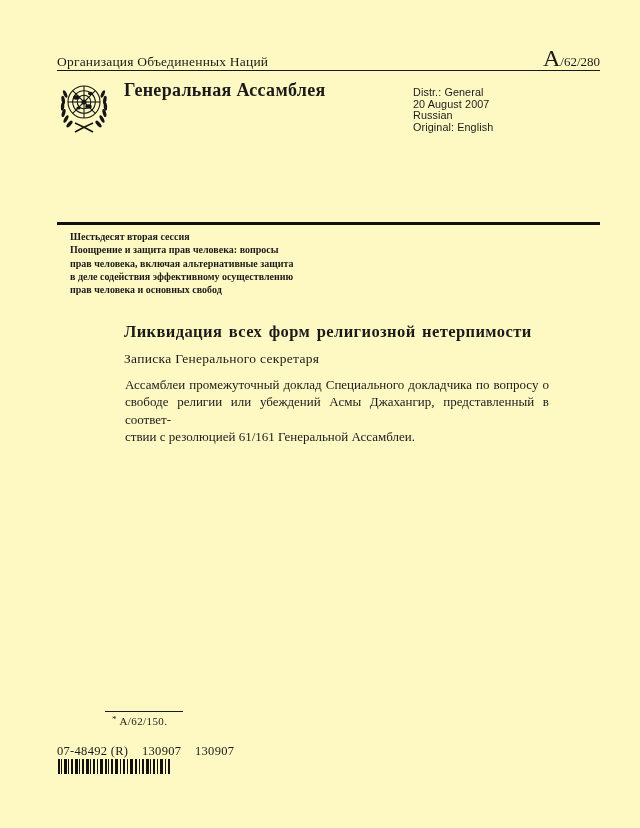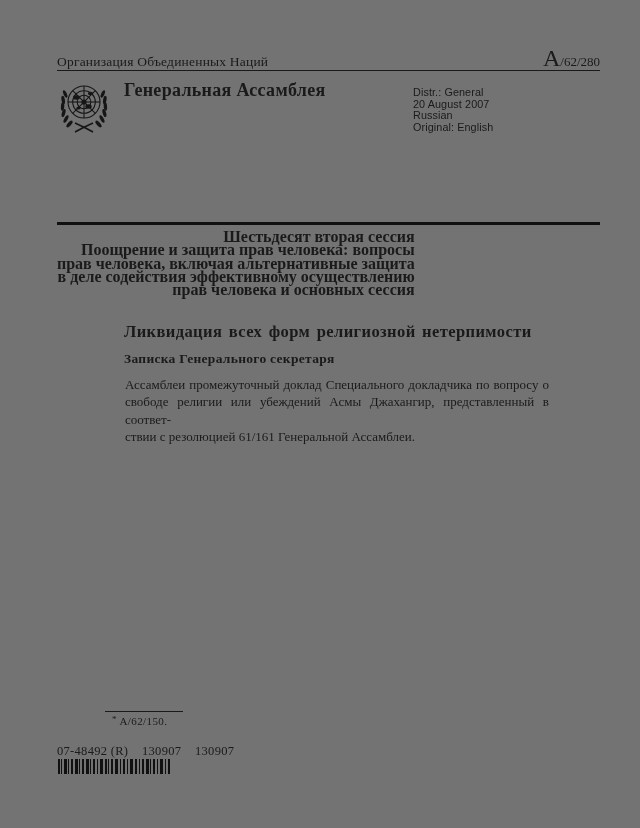--- a/index.html
+++ b/index.html
@@ -1,21 +1,21 @@
 <!DOCTYPE html>
 <html><head>
 <meta charset="utf-8">
 <style>
   html, body { margin: 0; padding: 0; background: #e8e8e8; }
   .page {
     position: relative;
     width: 640px;
     height: 828px;
     margin: 0 auto;
-    background: #737373;
+    background: #fef9c3;
     color: #1a1a1a;
     font-family: "Liberation Serif", "DejaVu Serif", serif;
     overflow: hidden;
   }
   
   .org-row {
     position: absolute; left: 57px; right: 40px; top: 46px;
     display: flex; justify-content: space-between; align-items: baseline;
   }
   .org-name { font-size: 13.5px; letter-spacing: .2px; }
@@ -35,32 +35,32 @@
     position: absolute; left: 413px; top: 87px;
     font-family: "Liberation Sans", "DejaVu Sans", sans-serif;
     font-size: 10.8px; line-height: 11.6px; letter-spacing: .1px;
   }
   .thick-rule {
     position: absolute; left: 57px; right: 40px; top: 222px;
     height: 2.6px; background: #111;
   }
   
   .session-block {
-    position: absolute; left: 57px; top: 230px;
-    font-size: 16px; line-height: 13.3px; text-align: right;
+    position: absolute; left: 70px; top: 230px;
+    font-size: 10px; line-height: 13.3px;
   }
   .session-block .bold { font-weight: bold; }
   
   .doc-title {
     position: absolute; left: 124px; top: 322px;
     font-size: 16.5px; font-weight: bold; letter-spacing: .4px; word-spacing: 2px;
   }
   .doc-subtitle {
     position: absolute; left: 124px; top: 351px;
-    font-size: 13.5px; font-weight: bold; letter-spacing: .3px;
+    font-size: 13.5px; font-weight: normal; letter-spacing: .3px;
   }
   .body-par {
     position: absolute; left: 125px; top: 376px; width: 424px;
     font-size: 13px; line-height: 17.4px;
   }
   .jline { text-align: justify; text-align-last: justify; }
   .firstline { padding-left: 30px; }
   
   .fn-rule {
     position: absolute; left: 105px; top: 711px; width: 78px;
@@ -137,21 +137,21 @@
     <div>Original: English</div>
   </div>
 
   <div class="thick-rule"></div>
 
   <div class="session-block">
     <div class="bold">Шестьдесят вторая сессия</div>
     <div class="bold">Поощрение и защита прав человека: вопросы</div>
     <div class="bold">прав человека, включая альтернативные защита</div>
     <div class="bold">в деле содействия эффективному осуществлению</div>
-    <div class="bold">прав человека и основных сессия</div>
+    <div class="bold">прав человека и основных свобод</div>
   </div>
 
   <div class="doc-title">Ликвидация всех форм религиозной нетерпимости</div>
   <div class="doc-subtitle">Записка Генерального секретаря</div>
 
   <div class="body-par">
     <div class="jline">Ассамблеи промежуточный доклад Специального докладчика по вопросу о</div>
     <div class="jline">свободе религии или убеждений Асмы Джахангир, представленный в соответ-</div>
     <div>ствии с резолюцией 61/161 Генеральной Ассамблеи.</div>
   </div>

